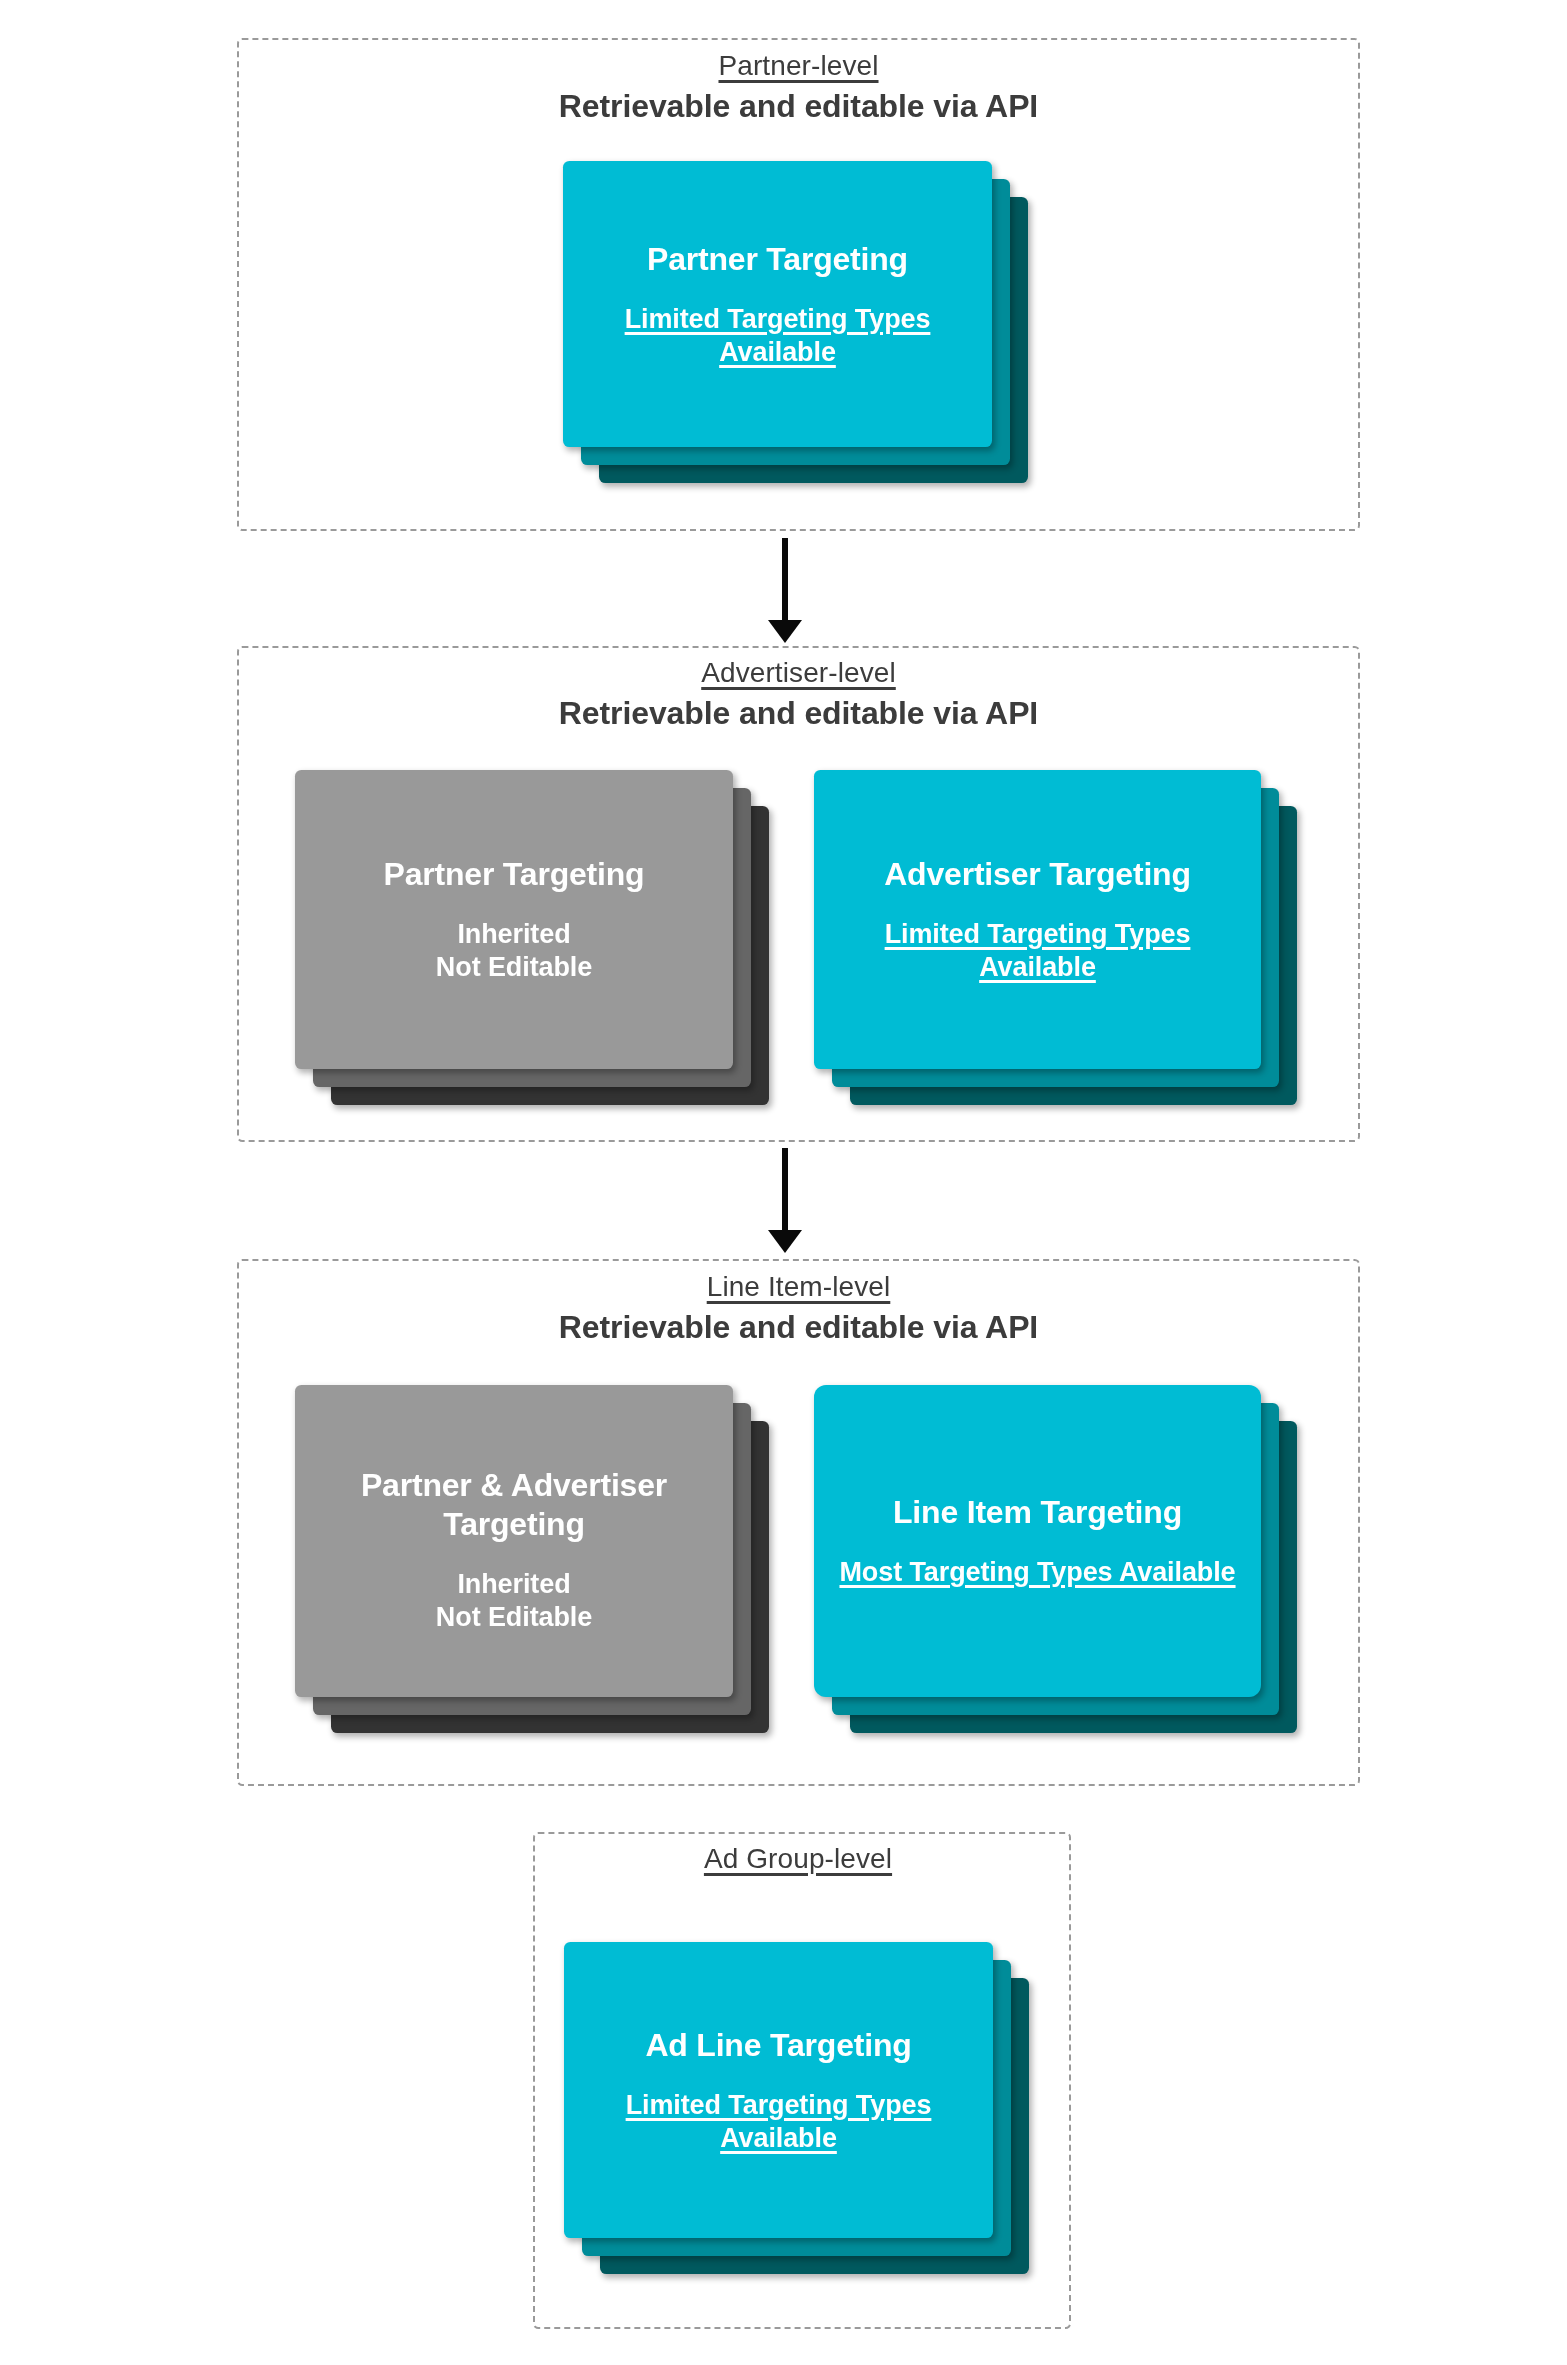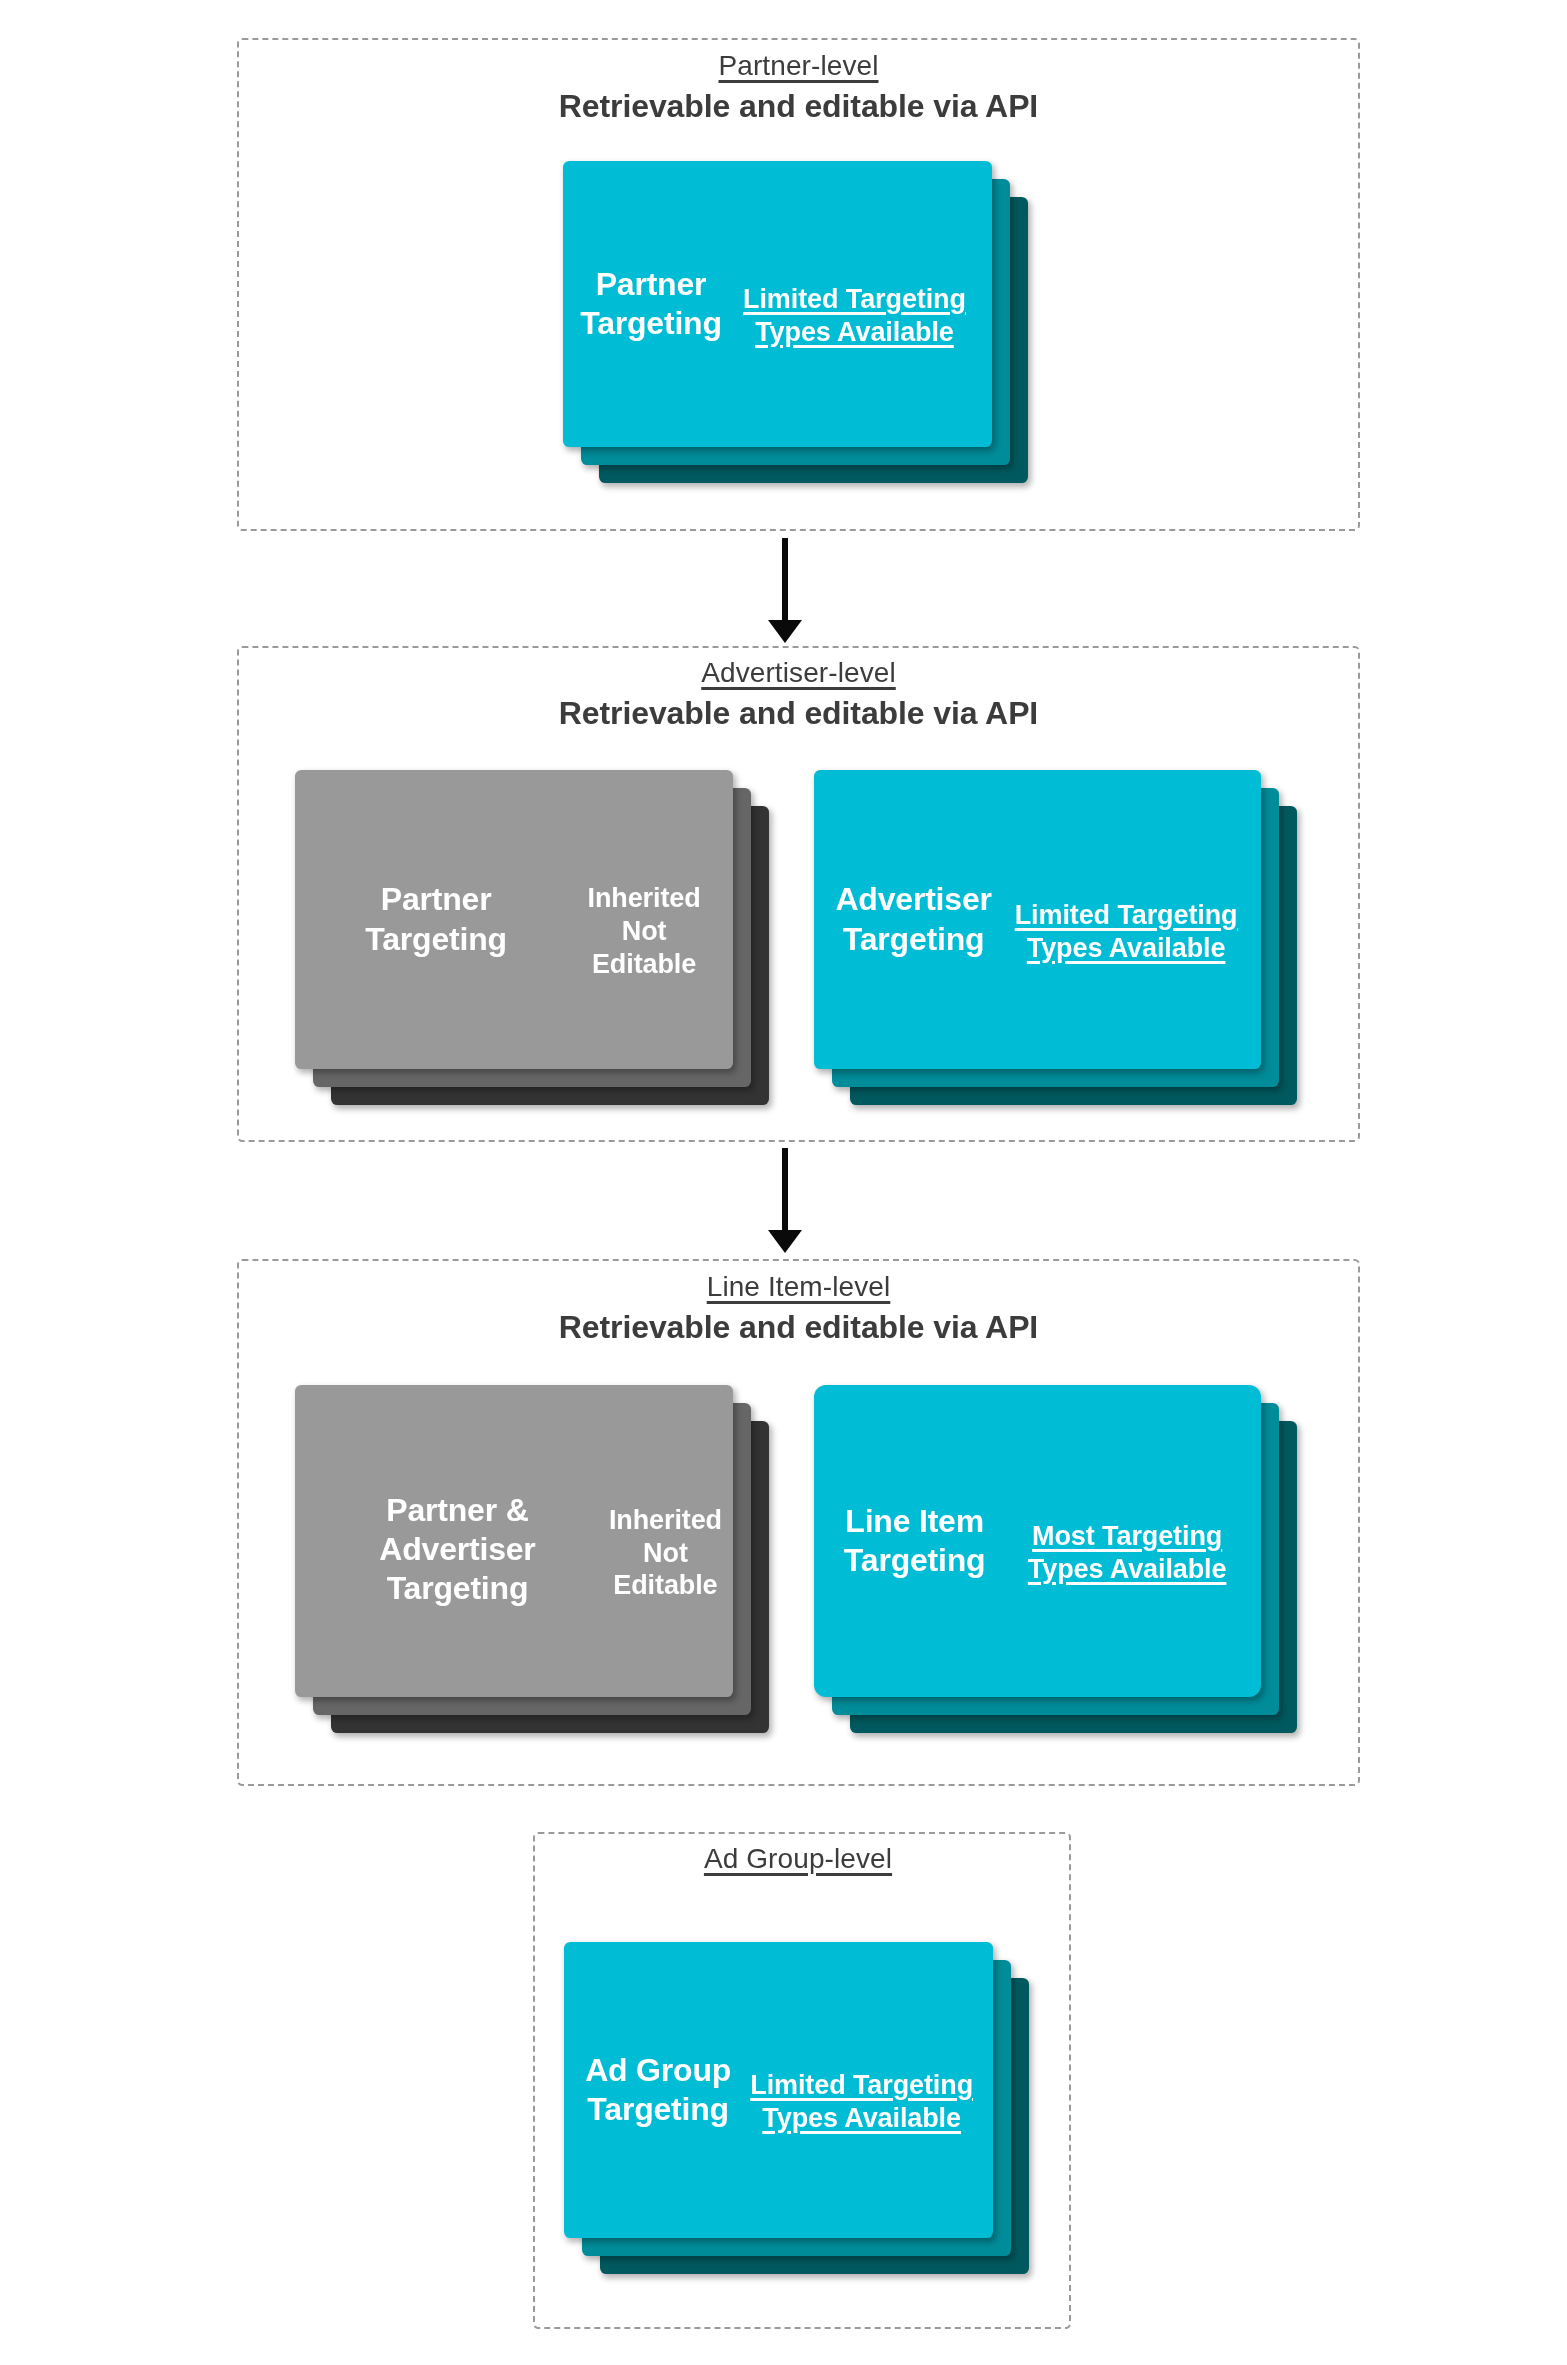--- a/index.html
+++ b/index.html
@@ -74,25 +74,25 @@
   .card-layer.back  { left: 36px; top: 36px;  }
   .card-layer.mid   { left: 18px; top: 18px;  }
   .card-layer.front { left: 0;    top: 0;     }
 
   .card-face {
     position: absolute;
     left: 0; top: 0;
     width: 100%;
     height: 100%;
     display: flex;
-    flex-direction: row;
+    flex-direction: column;
     align-items: center;
     justify-content: center;
     box-sizing: border-box;
-    padding: 9px 11px;
+    padding: 9px 24px;
     text-align: center;
   }
 
   .card-title {
     color: #ffffff;
     font-weight: 700;
     font-size: 32px;
     line-height: 1.22;
     letter-spacing: -0.2px;
   }
@@ -231,20 +231,20 @@
 
   <div class="level-header" style="left:529px; top:1842px; width:538px;">
     <span class="level-title">Ad Group-level</span>
   </div>
 
   <div class="card-stack" style="left:564px; top:1942px; width:464px; height:332px;">
     <div class="card-layer back" style="width:429px; height:296px; background:#00595e;"></div>
     <div class="card-layer mid" style="width:429px; height:296px; background:#008c99;"></div>
     <div class="card-layer front" style="width:429px; height:296px; background:#00bcd4;">
       <div class="card-face">
-        <div class="card-title">Ad Group Targeting</div>
+        <div class="card-title">Ad Line Targeting</div>
         <div class="card-note linked">Limited Targeting Types Available</div>
       </div>
     </div>
   </div>
 
 </div>
 
 
 </body></html>

